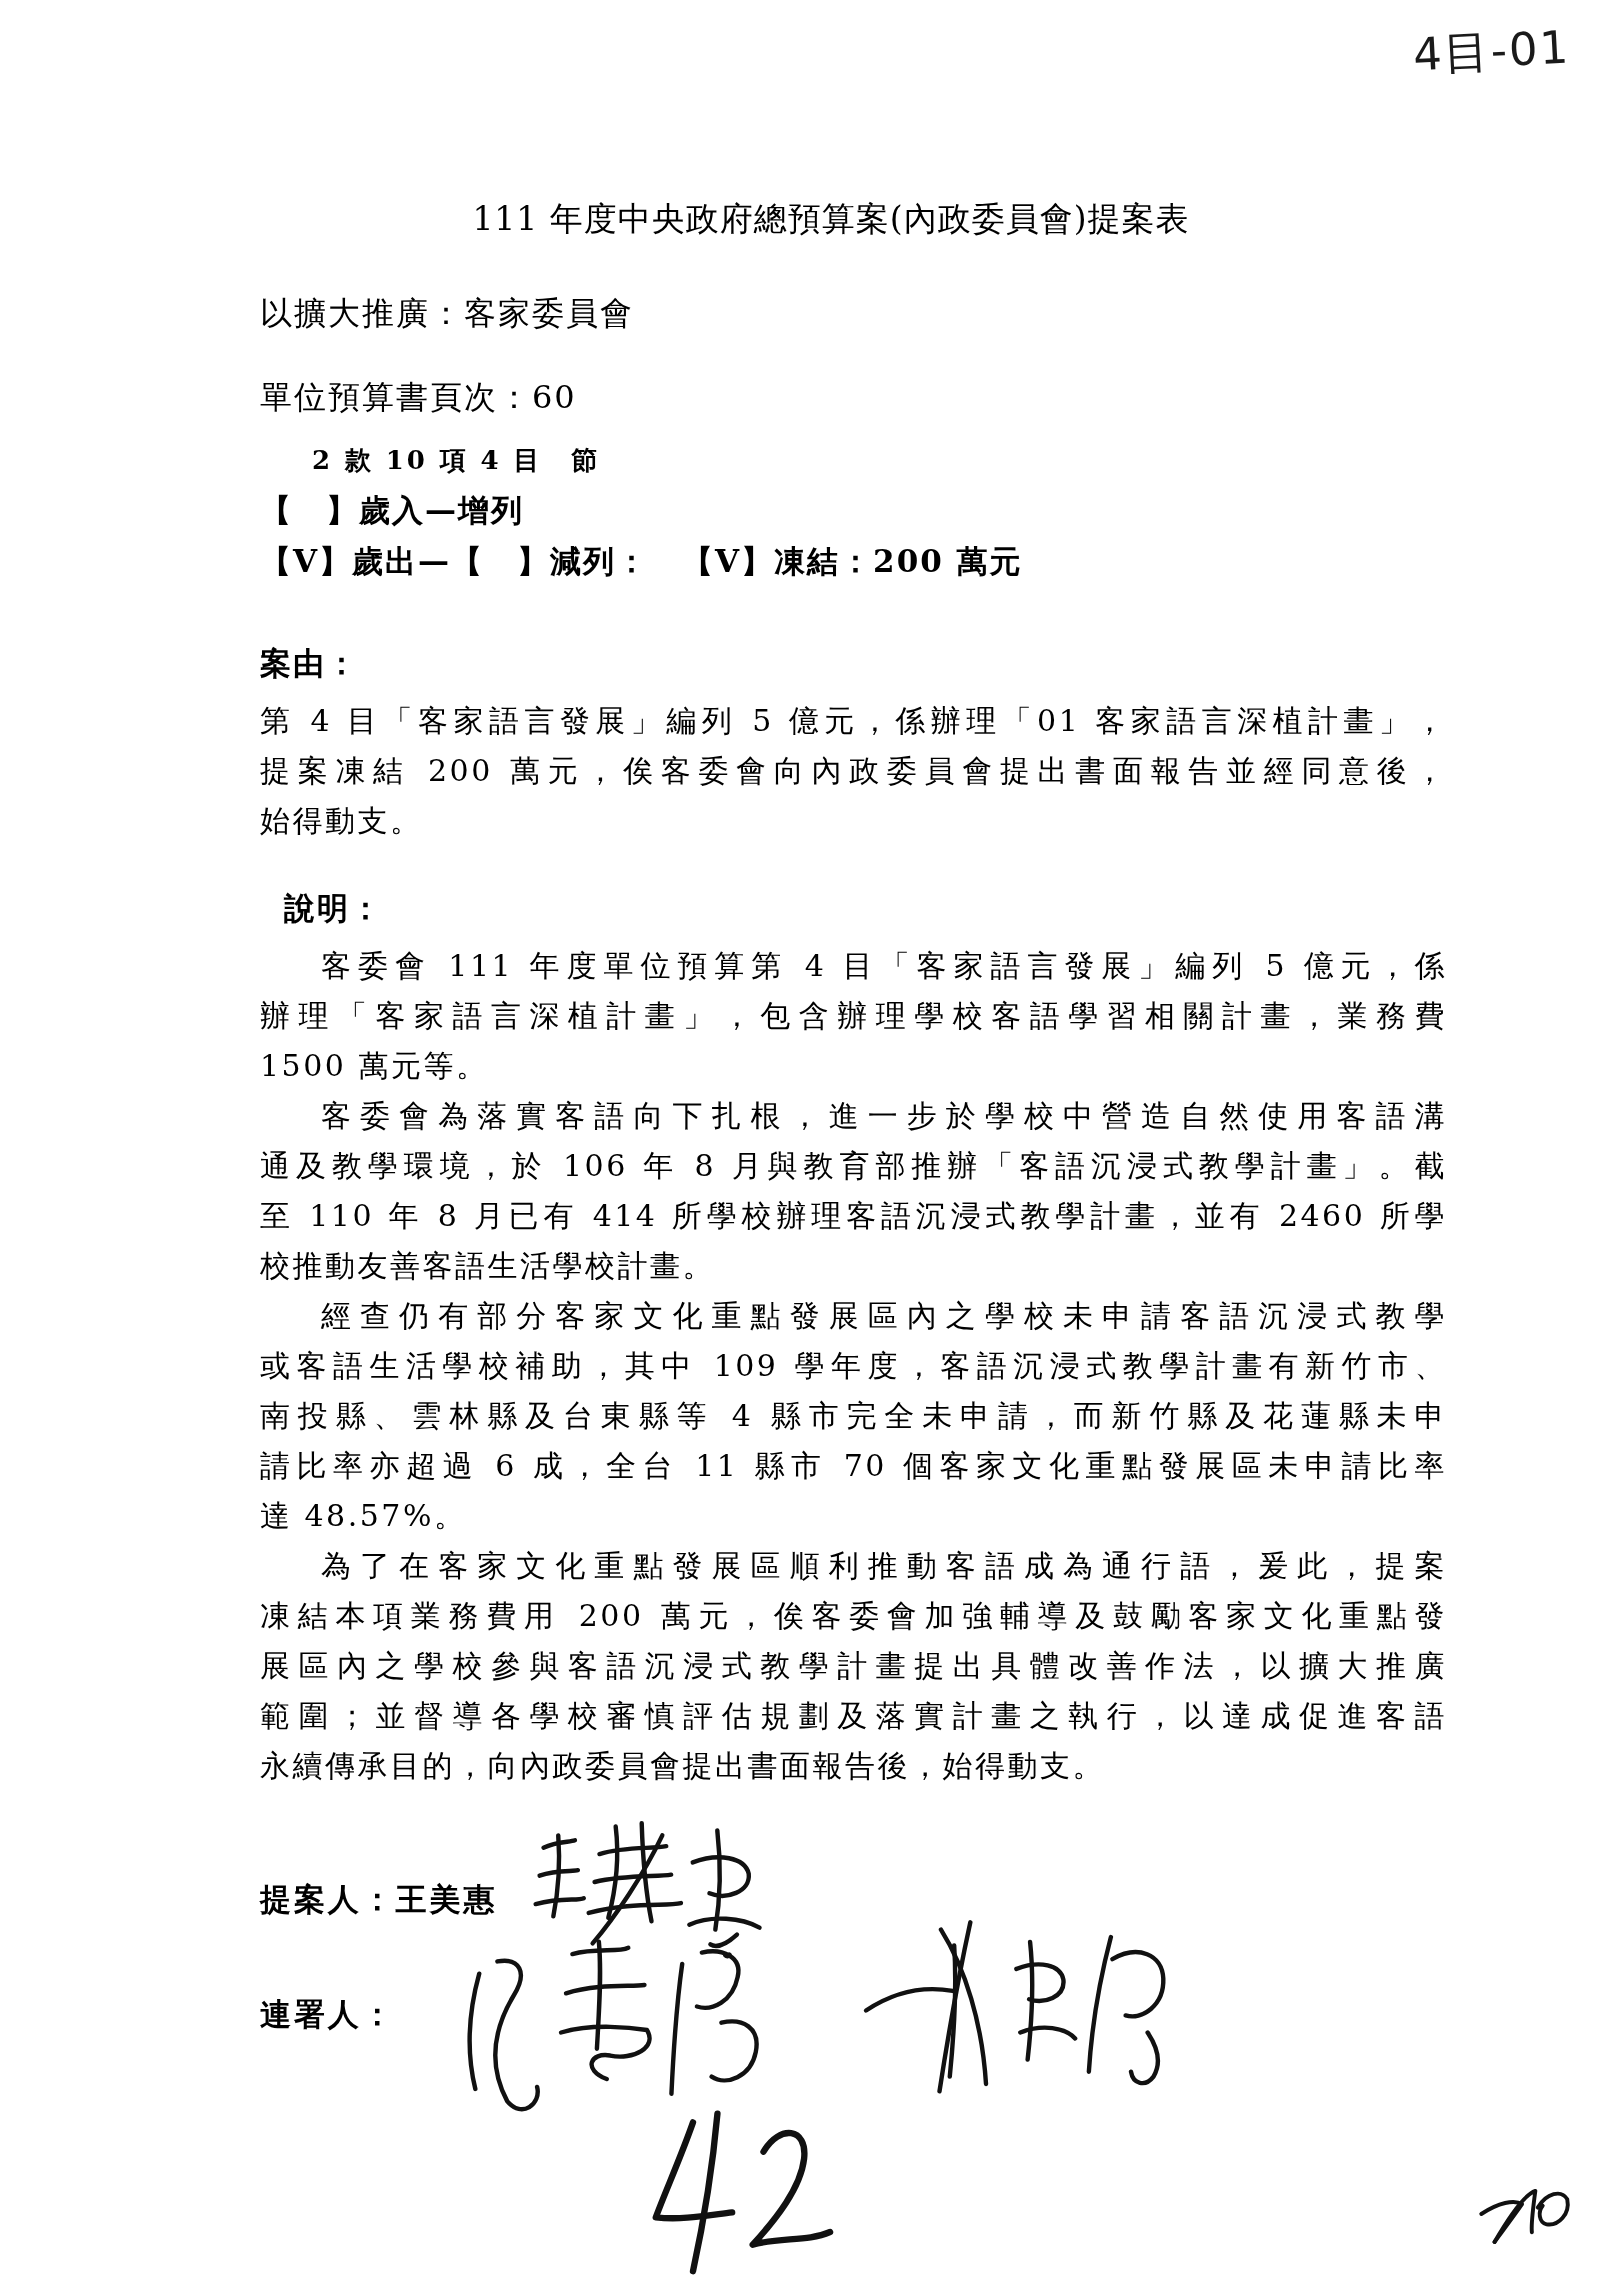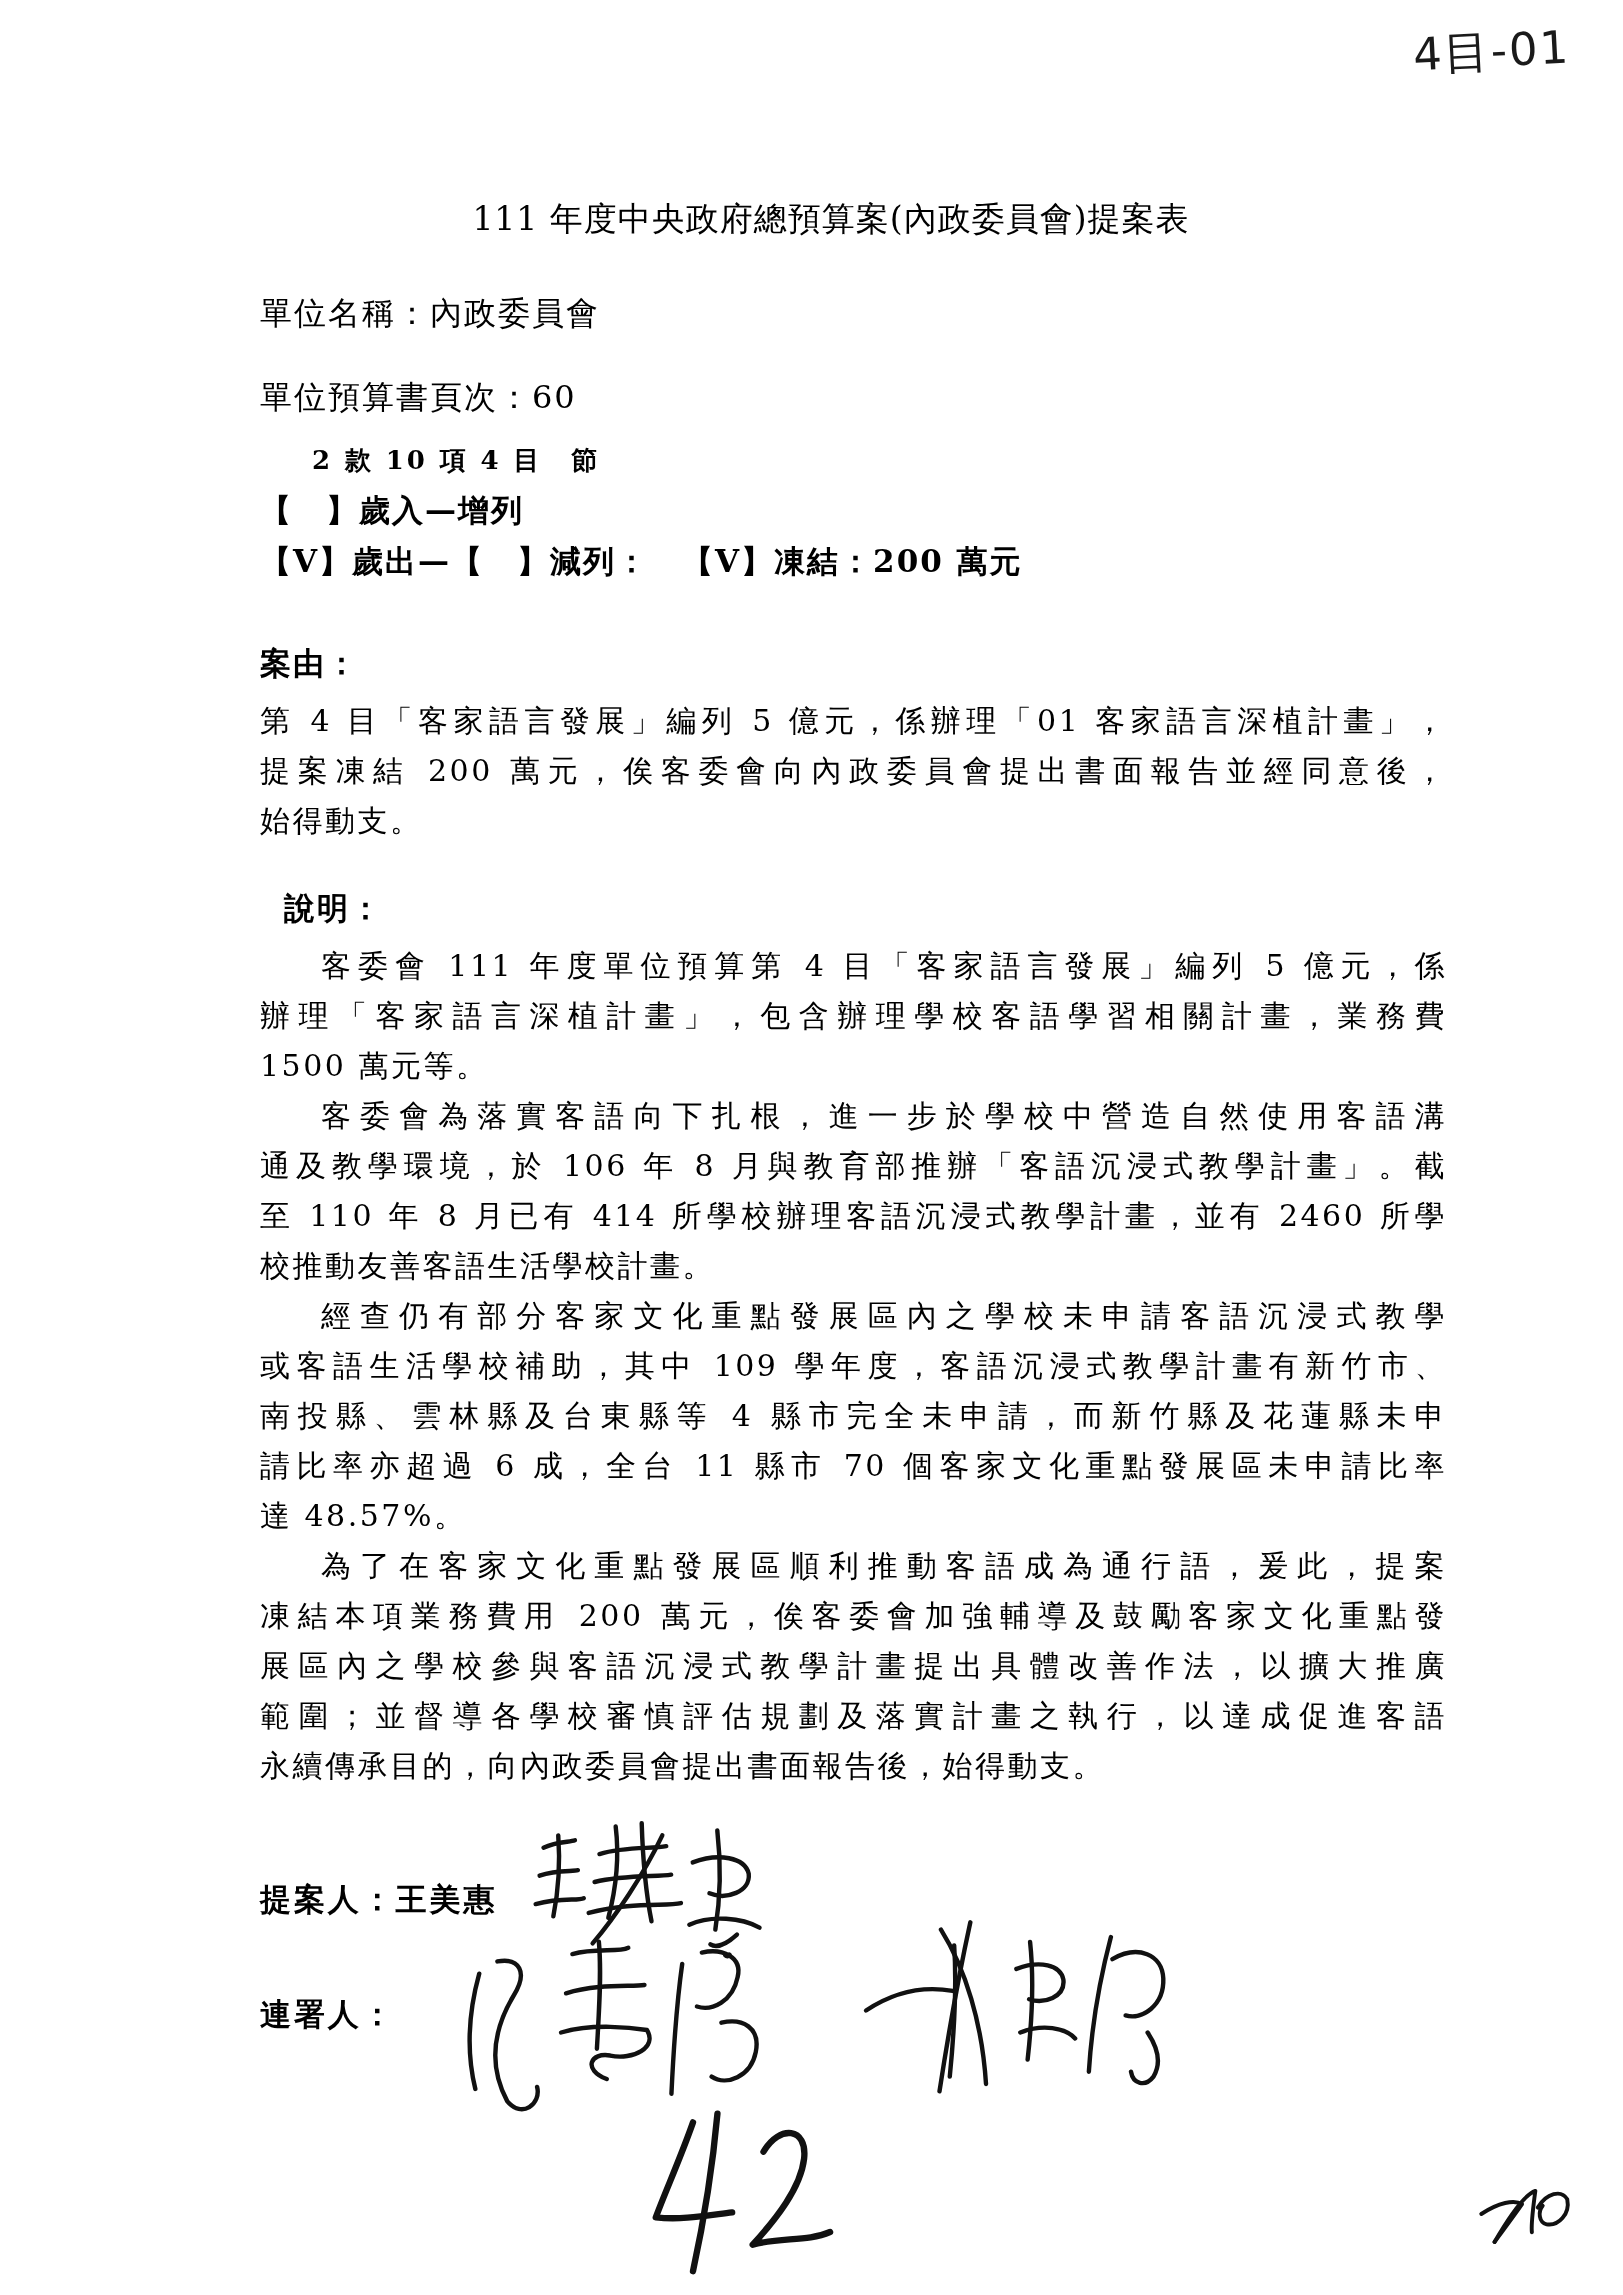--- a/index.html
+++ b/index.html
@@ -50,21 +50,21 @@
 </style>
 </head>
 <body>
 
 <div class="page">
 
   <div class="abs hw-top-right">4目-01</div>
 
   <div class="abs title">111 年度中央政府總預算案(內政委員會)提案表</div>
 
-  <div class="abs meta unit-name">單位名稱：內政委員會</div>
+  <div class="abs meta unit-name">以擴大推廣：客家委員會</div>
 
   <div class="abs meta unit-page">單位預算書頁次：60</div>
 
   <div class="abs clause">2 款 10 項 4 目　節</div>
 
   <div class="abs opt opt-in">【　】歲入—增列</div>
 
   <div class="abs opt opt-out">【V】歲出—【　】減列：　【V】凍結：200 萬元</div>
 
   <div class="abs sec-head case-head">案由：</div>

